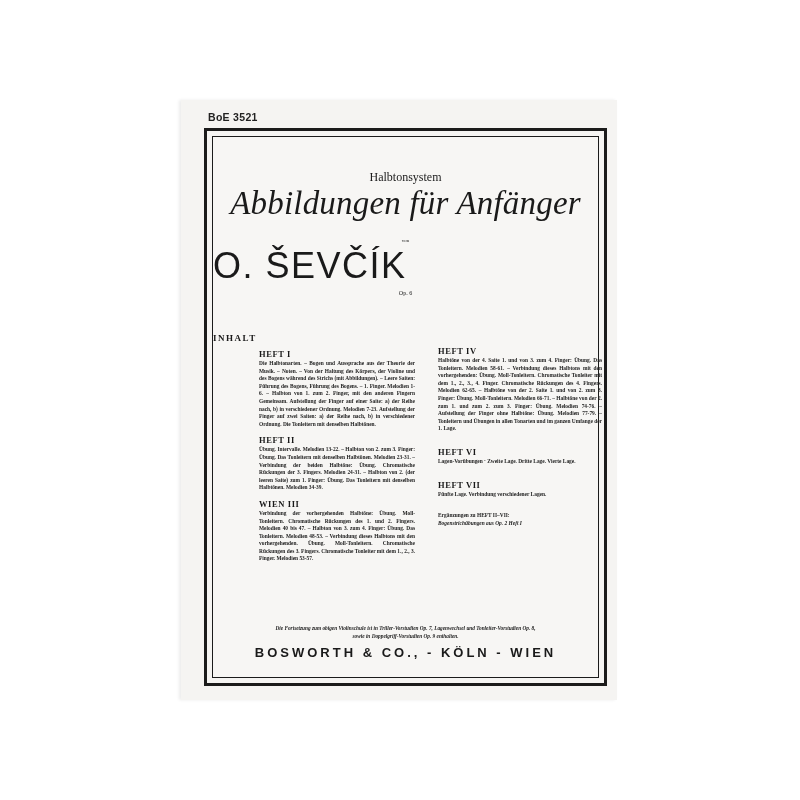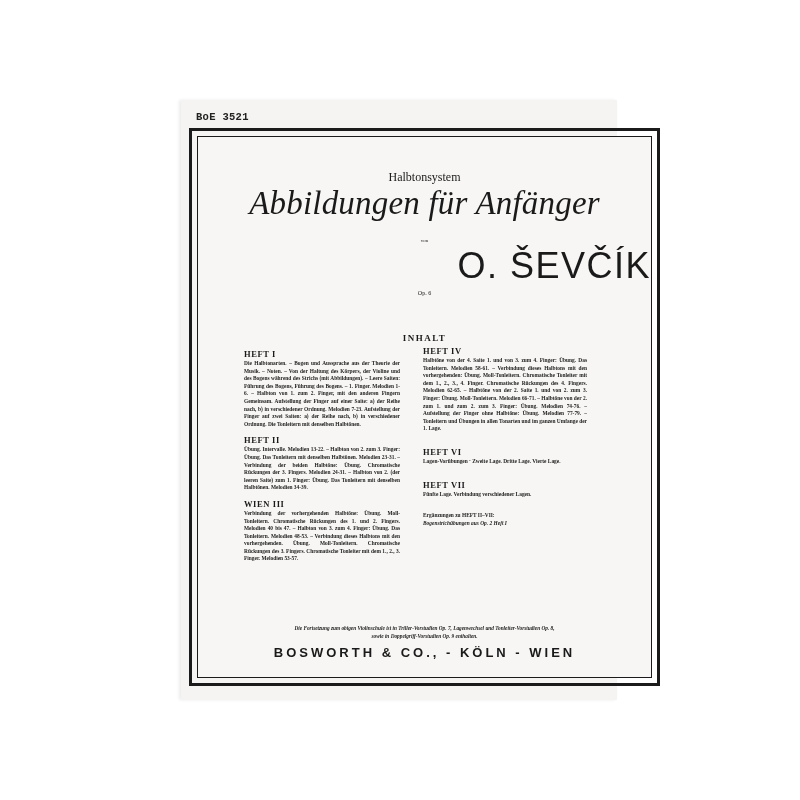--- a/index.html
+++ b/index.html
@@ -1,33 +1,33 @@
 <!DOCTYPE html>
 <html><head>
 <meta charset="utf-8">
 <style>
   html, body { margin:0; padding:0; background:#ffffff; }
   body { width:800px; height:800px; position:relative; overflow:hidden;
          font-family:"Liberation Serif","DejaVu Serif",serif; color:#1a1a1a; }
   .page { position:absolute; left:181px; top:100px; width:436px; height:600px;
           background:#f5f4f2; box-shadow: -2px 0 3px rgba(0,0,0,0.08); }
-  .code { position:absolute; left:15px; top:11px; font-size:10.5px; font-weight:bold;
-          letter-spacing:0.3px; color:#222; font-family:Liberation Mono, monospace; }
-  .frame-outer { position:absolute; left:8px; top:28px; width:471px; height:558px;
+  .code { position:absolute; left:27px; top:11px; font-size:10.5px; font-weight:bold;
+          letter-spacing:0.3px; color:#222; font-family:Liberation Sans, sans-serif; }
+  .frame-outer { position:absolute; left:23px; top:28px; width:403px; height:558px;
                  border:3px solid #1b1b1b; box-sizing:border-box; }
   .frame-inner { position:absolute; left:5px; top:5px; right:5px; bottom:5px;
                  border:1.5px solid #1b1b1b; background:#f7f6f4; }
   .subtitle { position:absolute; left:0; right:0; top:33px; text-align:center; font-size:12px; }
   .title { position:absolute; left:0; right:0; top:48px; text-align:center;
            font-style:italic; font-size:33px; letter-spacing:0.2px; }
   .von { position:absolute; left:0; right:0; top:101px; text-align:center; font-size:5px; }
-  .author { position:absolute; left:0; right:0; top:108px; text-align:right;
+  .author { position:absolute; left:0; right:0; top:108px; text-align:left;
             font-family:"Liberation Sans","DejaVu Sans",sans-serif; font-size:36px; letter-spacing:1.5px; }
   .opus { position:absolute; left:0; right:0; top:153px; text-align:center; font-size:6px; }
-  .inhalt { position:absolute; left:0; right:0; top:196px; text-align:center;
+  .inhalt { position:absolute; left:0; right:0; top:196px; text-align:left;
             font-size:9px; font-weight:bold; letter-spacing:1.5px; }
   .col { position:absolute; width:184px; }
   .col.left { left:18px; top:212px; }
   .col.right { left:197px; top:209px; width:192px; }
   .sec { margin-bottom:7px;margin-left:28px; }
   .sec h4 { margin:0 0 1px 0; font-size:8.5px; font-weight:bold; letter-spacing:0.6px; }
   .sec p { margin:0; font-size:5.4px; line-height:7.6px; font-weight:bold; text-align:justify; color:#222; }
   .sec.gap { margin-top:14px; }
   .supp-title { font-size:7.5px; font-weight:bold; margin:0; }
   .supp-text { font-size:5px; font-style:italic; font-weight:bold; margin:0; }

